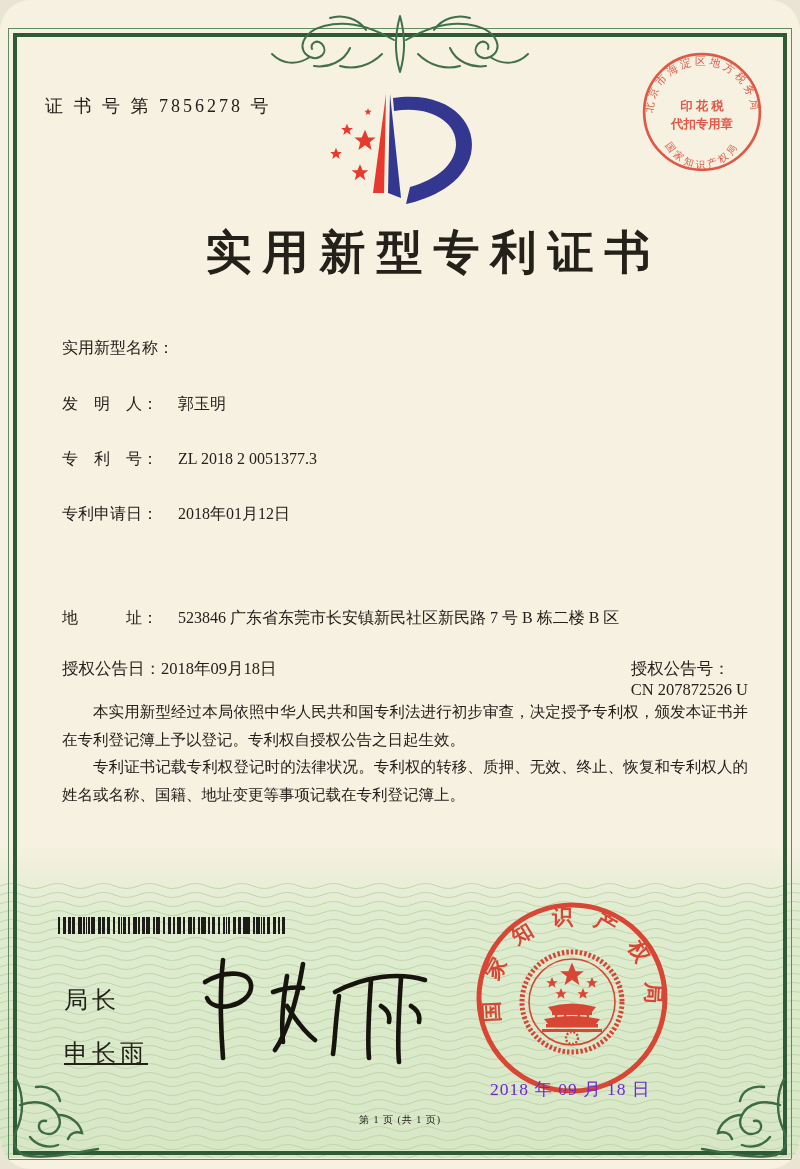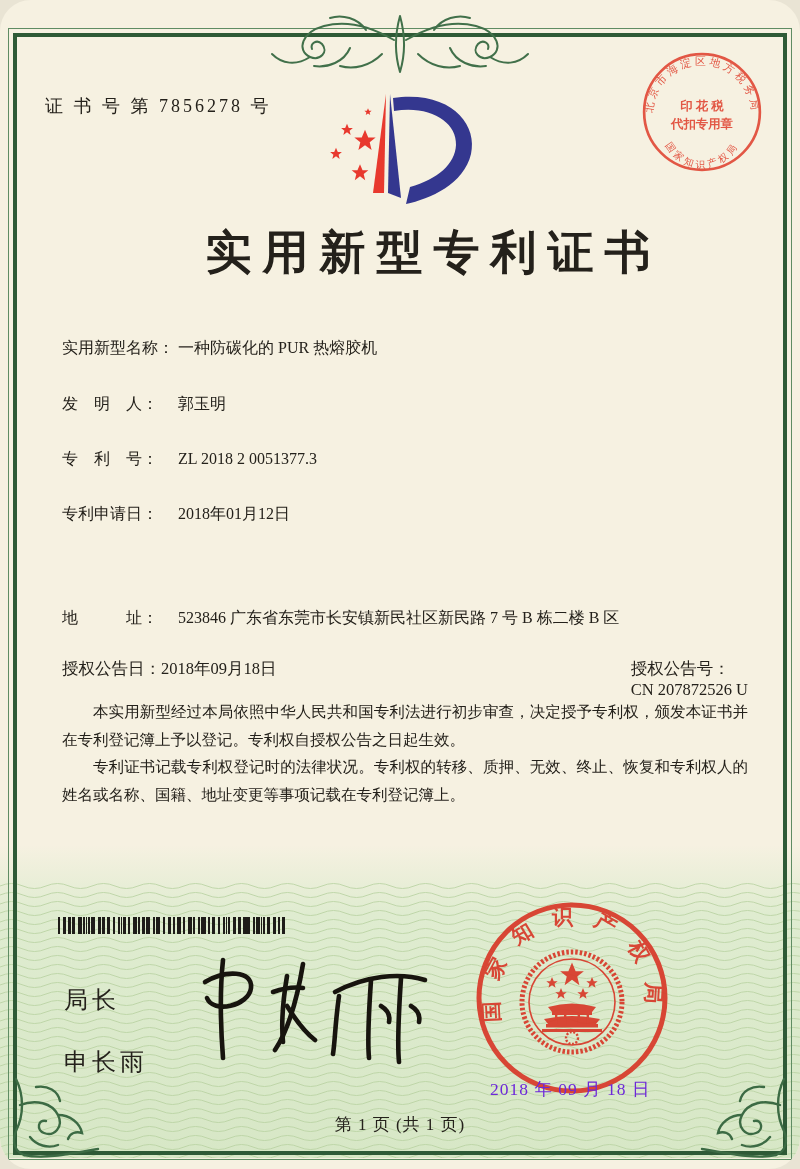--- a/index.html
+++ b/index.html
@@ -34,26 +34,26 @@
     text-align:justify;z-index:3;}
   .paras p{margin:0;text-indent:2em;}
   
   .barcode{position:absolute;left:58px;top:917px;width:229px;height:17px;z-index:3;
     background:
       repeating-linear-gradient(90deg,#1e1c19 0 2px,rgba(0,0,0,0) 2px 5px),
       repeating-linear-gradient(90deg,#1e1c19 0 1px,rgba(0,0,0,0) 1px 7px),
       repeating-linear-gradient(90deg,#1e1c19 0 2px,rgba(0,0,0,0) 2px 11px);
   }
   .signer{position:absolute;left:64px;top:984px;font-size:24px;letter-spacing:4px;z-index:3;}
-  .signer .name{display:block;margin-top:30px;}
+  .signer .name{display:block;margin-top:21px;text-decoration:underline;}
   .signature{position:absolute;left:195px;top:948px;width:240px;height:122px;z-index:4;}
   .office-seal{position:absolute;left:472px;top:898px;width:200px;height:200px;z-index:3;opacity:.93;}
   .seal-date{position:absolute;left:490px;top:1077px;font-size:17.5px;letter-spacing:1px;color:#6d28d9;z-index:4;}
   .tax-stamp{position:absolute;left:640px;top:50px;width:124px;height:124px;z-index:4;opacity:.92;}
-  .footer{position:absolute;left:0;top:1113px;width:800px;text-align:center;font-size:17px;letter-spacing:1px;z-index:3;}
+  .footer{position:absolute;left:0;top:1113px;width:800px;text-align:center;font-size:10px;letter-spacing:1px;z-index:3;}
   svg text{font-family:"Liberation Serif","DejaVu Serif",serif;}
 </style>
 </head>
 <body>
 
 <div class="page">
 
   <svg class="green-band" viewBox="0 0 800 313" preserveAspectRatio="none" aria-hidden="true">
     <defs>
       <linearGradient id="fadeTop" x1="0" y1="0" x2="0" y2="1">
@@ -146,21 +146,20 @@
       <textPath href="#taxBotArc" startOffset="50%" text-anchor="middle">国家知识产权局</textPath>
     </text>
     <text x="60" y="58" text-anchor="middle" font-size="12" font-weight="bold" fill="#e14b38">印 花 税</text>
     <text x="60" y="75" text-anchor="middle" font-size="12" font-weight="bold" fill="#e14b38">代扣专用章</text>
   </svg>
 
   <div class="title">实用新型专利证书</div>
 
   <div class="row" style="top:336px">
     <span class="lab">实用新型名称：</span>
-    <span class="val">一种防碳化的 PUR 热熔胶机</span>
   </div>
   <div class="row" style="top:392px">
     <span class="lab">发　明　人：</span>
     <span class="val">郭玉明</span>
   </div>
   <div class="row" style="top:447px">
     <span class="lab">专　利　号：</span>
     <span class="val">ZL 2018 2 0051377.3</span>
   </div>
   <div class="row" style="top:502px">

